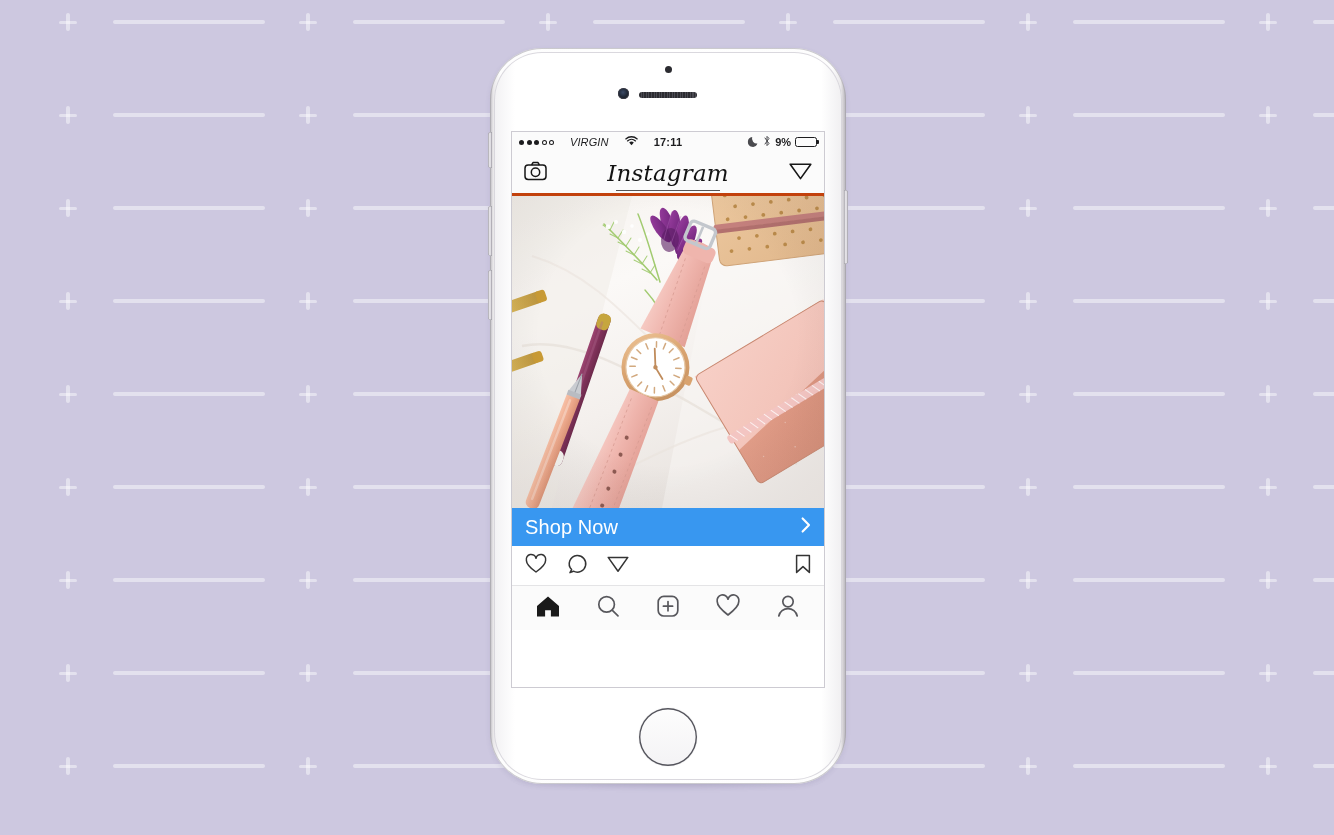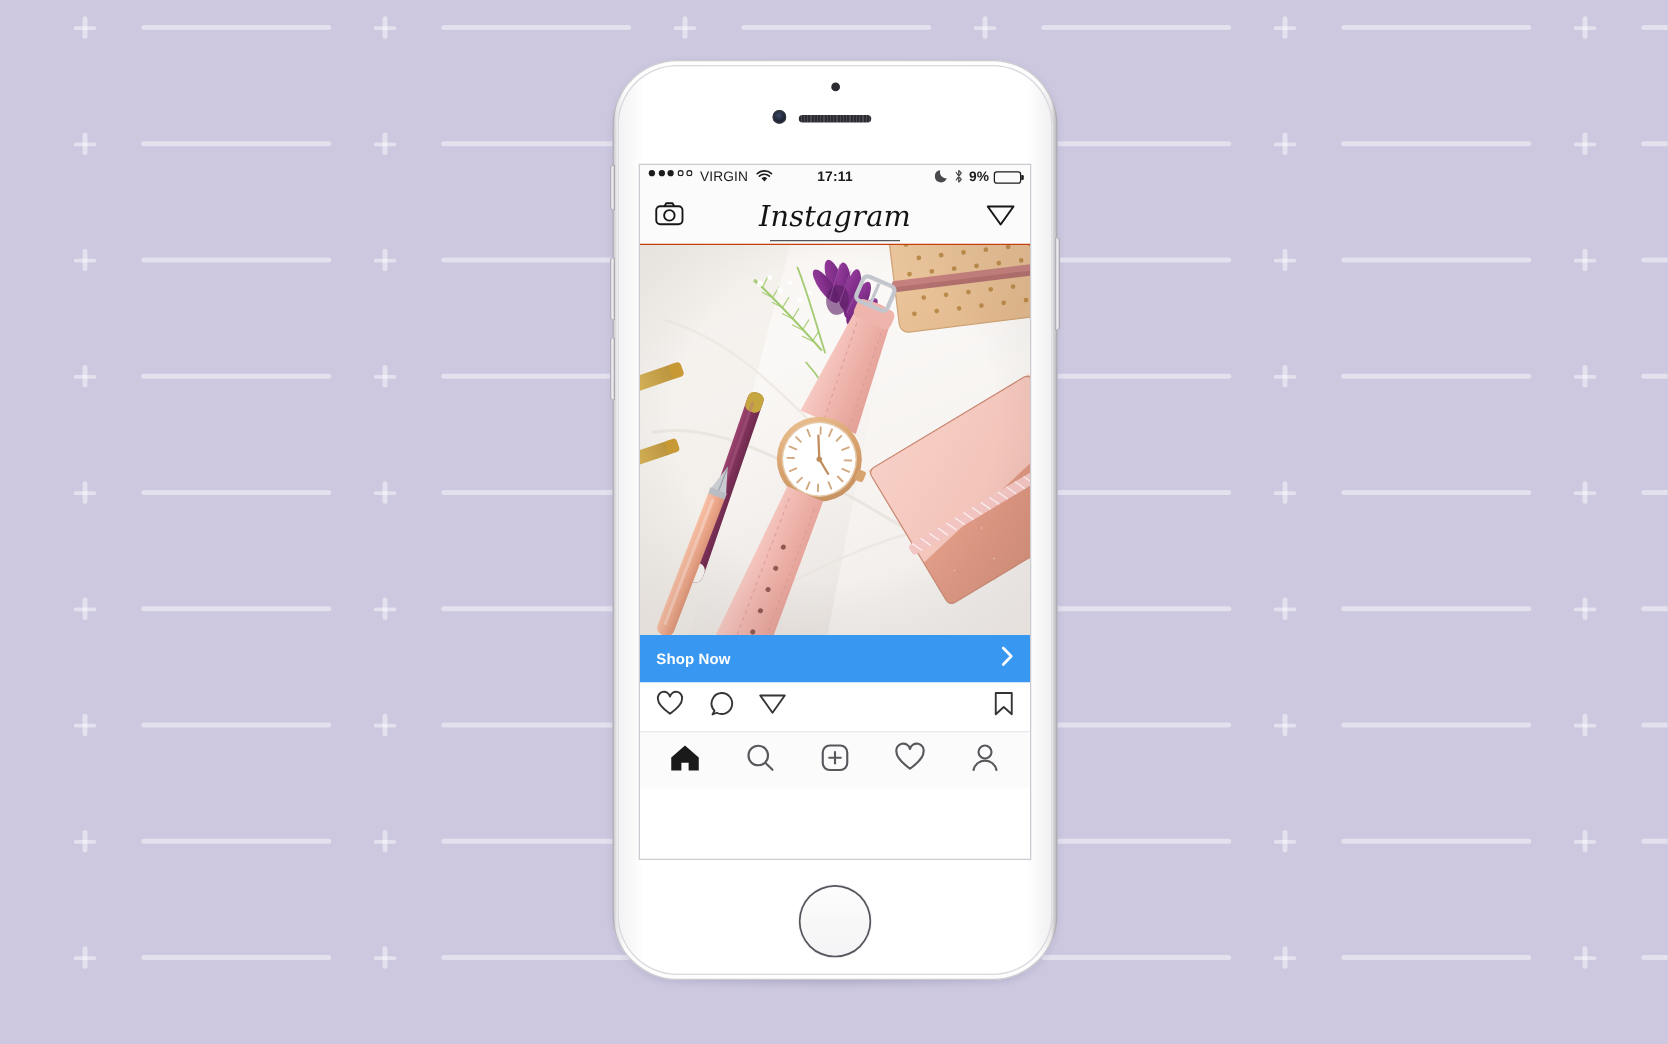--- a/index.html
+++ b/index.html
@@ -178,21 +178,21 @@
   #status-bar {
     height: 20px;
     background: #fbfbfb;
     display: flex;
     align-items: center;
     padding: 0 7px;
     font-size: 11px;
     color: #1c1c1e;
     letter-spacing: 0.1px;
   }
-  #status-left { display: flex; align-items: flex-start; gap: 6px; flex: 1; }
+  #status-left { display: flex; align-items: center; gap: 16px; flex: 1; font-style: italic; }
   #signal-dots { display: flex; align-items: center; gap: 2.5px; }
   .sig-dot { width: 5px; height: 5px; border-radius: 50%; }
   .sig-dot.on  { background: #1c1c1e; }
   .sig-dot.off { background: transparent; box-shadow: inset 0 0 0 1px #1c1c1e; }
   #carrier-name { font-size: 11px; font-weight: 400; }
   #status-center { flex: 0 0 auto; font-weight: 700; font-size: 11px; letter-spacing: 0.2px; }
   #status-right { display: flex; align-items: center; gap: 4px; flex: 1; justify-content: flex-end; }
   #battery-pct { font-size: 11px; font-weight: 600; letter-spacing: -0.1px; }
   #battery-shell {
     width: 22px; height: 10px;
@@ -209,21 +209,21 @@
     width: 1.6px; height: 4px;
     background: #1c1c1e;
     border-radius: 0 1px 1px 0;
   }
   #battery-fill { height: 100%; background: #1c1c1e; border-radius: 1px; }
 
   
   #app-navbar {
     height: 44px;
     background: #fbfbfb;
-    border-bottom: 1px solid #c2410c;
+    border-bottom: 3px solid #c2410c;
     display: flex;
     align-items: center;
     justify-content: space-between;
     padding: 0 12px;
     position: relative;
     gap: 48px;
   }
   #ig-wordmark {
     position: absolute;
     left: 0; right: 0;
@@ -295,21 +295,21 @@
   
   #cta-bar {
     height: 38px;
     background: #3897f0;
     display: flex;
     align-items: center;
     justify-content: space-between;
     padding: 0 13px;
     color: #ffffff;
   }
-  #cta-label { font-size: 12px; font-weight: 700; letter-spacing: 0.1px; }
+  #cta-label { font-size: 20px; font-weight: 400; letter-spacing: 0.1px; }
 
   
   #action-row {
     height: 40px;
     background: #ffffff;
     display: flex;
     align-items: center;
     padding: 0 13px;
     gap: 20px;
     border-bottom: 1px solid #e4e4e6;

